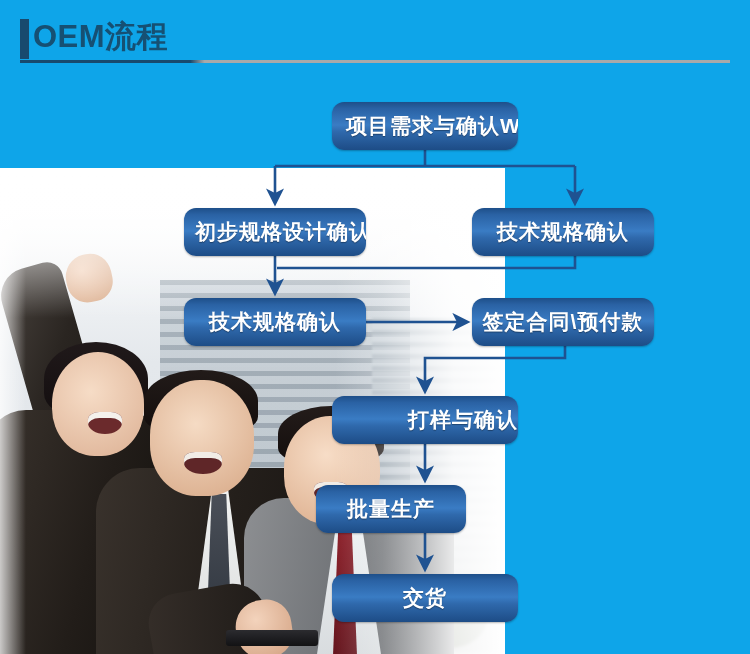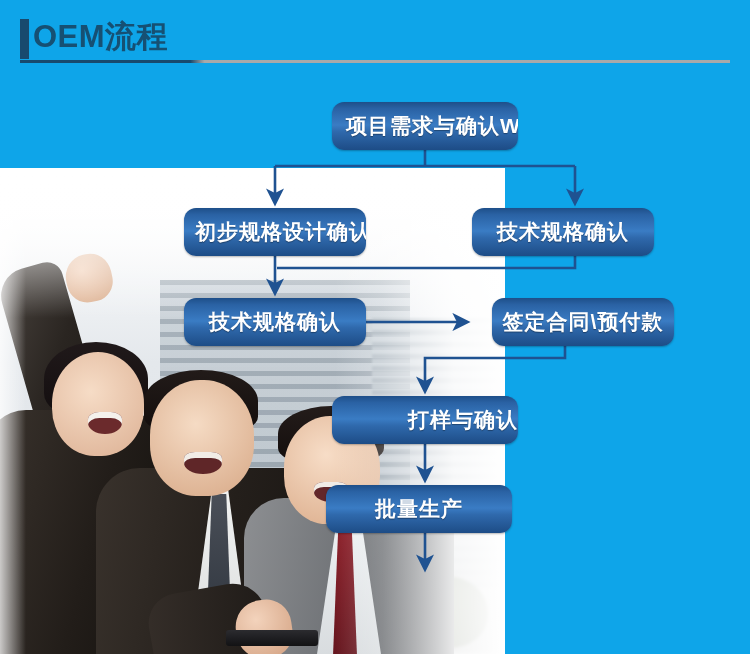--- a/index.html
+++ b/index.html
@@ -387,23 +387,23 @@
   .node.clip .label {
     position: absolute;
     left: 14px;
     white-space: nowrap;
   }
 
   #node-req   { left: 332px; top: 102px; width: 186px; height: 48px; }
   #node-spec  { left: 184px; top: 208px; width: 182px; height: 48px; padding-left: 16px; }
   #node-quote { left: 472px; top: 208px; width: 182px; height: 48px; }
   #node-tech  { left: 184px; top: 298px; width: 182px; height: 48px; }
-  #node-contract { left: 472px; top: 298px; width: 182px; height: 48px; margin-left: 20px; }
+  #node-contract { left: 472px; top: 298px; width: 182px; height: 48px; }
   #node-sample   { left: 332px; top: 396px; width: 186px; height: 48px; justify-content: flex-end; }
-  #node-mass     { left: 326px; top: 485px; width: 186px; height: 48px; font-family: Liberation Serif, serif; }
+  #node-mass     { left: 316px; top: 485px; width: 150px; height: 48px; font-family: Liberation Serif, serif; }
   #node-deliver  { left: 332px; top: 574px; width: 186px; height: 48px; }
 </style>
 </head>
 <body>
 
 <div id="page">
 
   <div id="photo-layer">
     <div class="photo-sky"></div>
     <div class="tower"></div>
@@ -502,15 +502,18 @@
     </div>
 
     <div class="node" id="node-sample">
       <span class="label">打样与确认</span>
     </div>
 
     <div class="node" id="node-mass">
       <span class="label">批量生产</span>
     </div>
 
+    <div class="node" id="node-deliver">
+      <span class="label">交货</span>
+    </div>
 
   </div>
 </div>
 
 </body></html>

